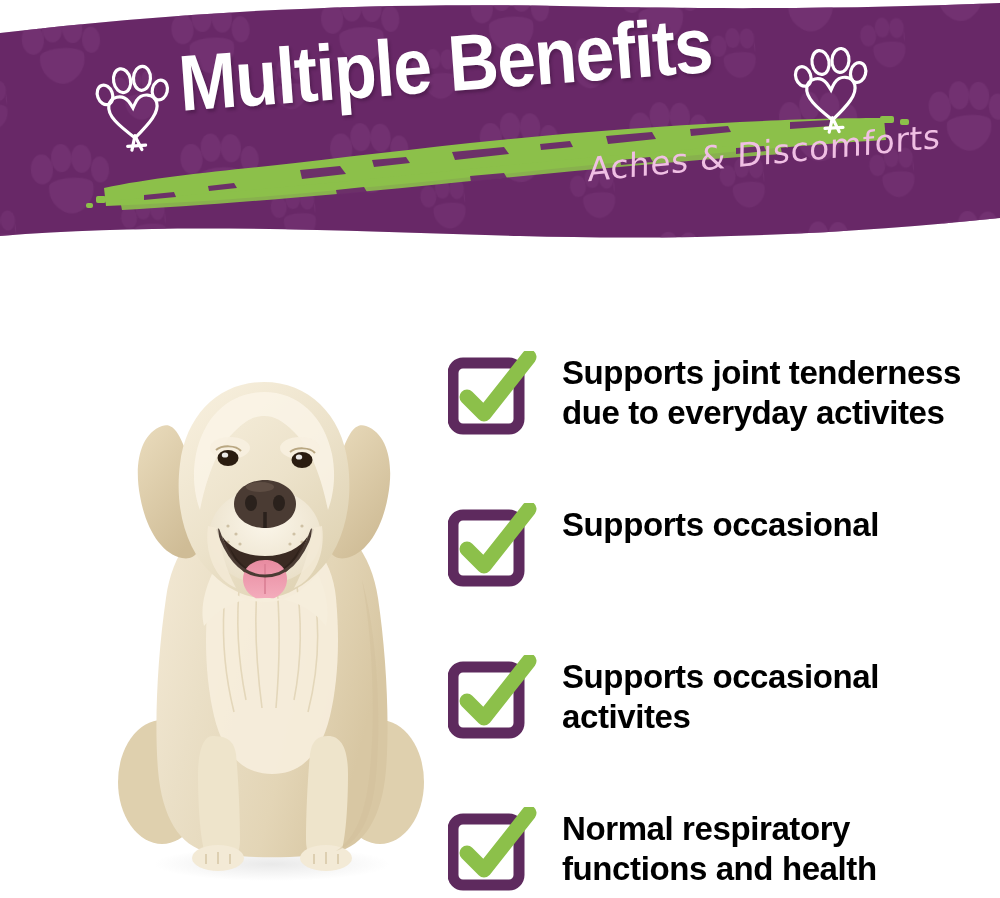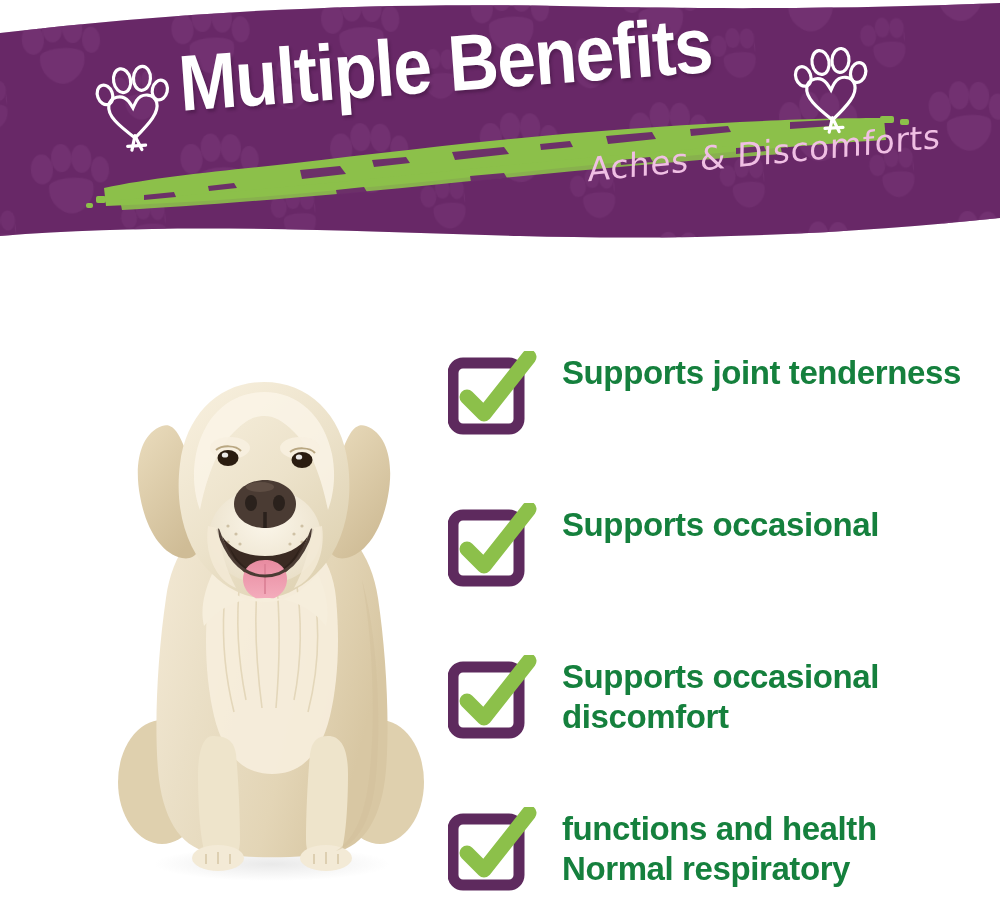--- a/index.html
+++ b/index.html
@@ -102,21 +102,21 @@
     left: 0;
     top: 6px;
     width: 90px;
     height: 86px;
   }
   .benefit-text {
     position: absolute;
     left: 114px;
     top: 8px;
     width: 430px;
-    color: #15803d;
+    color: #000000;
     font-family: "Liberation Sans", sans-serif;
     font-weight: bold;
     font-size: 33px;
     line-height: 40px;
     letter-spacing: -0.4px;
   }
 </style>
 </head>
 <body>
 
@@ -426,48 +426,49 @@
 
 <div id="benefits">
 
   <div class="benefit-row">
     <svg class="checkbox-icon" viewBox="0 0 90 86">
       <rect x="5" y="12" width="66" height="66" rx="10" ry="10" fill="none" stroke="#5e2a5e" stroke-width="11"></rect>
       <path d="M19,46 L36,63 L81,6" fill="none" stroke="#8cc04a" stroke-width="15" stroke-linecap="round" stroke-linejoin="round"></path>
     </svg>
     <div class="benefit-text">
       <div>Supports joint tenderness</div>
+      <div>due to everyday activites</div>
     </div>
   </div>
 
   <div class="benefit-row">
     <svg class="checkbox-icon" viewBox="0 0 90 86">
       <rect x="5" y="12" width="66" height="66" rx="10" ry="10" fill="none" stroke="#5e2a5e" stroke-width="11"></rect>
       <path d="M19,46 L36,63 L81,6" fill="none" stroke="#8cc04a" stroke-width="15" stroke-linecap="round" stroke-linejoin="round"></path>
     </svg>
     <div class="benefit-text">
       <div>Supports occasional</div>
     </div>
   </div>
 
   <div class="benefit-row">
     <svg class="checkbox-icon" viewBox="0 0 90 86">
       <rect x="5" y="12" width="66" height="66" rx="10" ry="10" fill="none" stroke="#5e2a5e" stroke-width="11"></rect>
       <path d="M19,46 L36,63 L81,6" fill="none" stroke="#8cc04a" stroke-width="15" stroke-linecap="round" stroke-linejoin="round"></path>
     </svg>
     <div class="benefit-text">
       <div>Supports occasional</div>
-      <div>discomfort</div>
+      <div>activites</div>
     </div>
   </div>
 
   <div class="benefit-row">
     <svg class="checkbox-icon" viewBox="0 0 90 86">
       <rect x="5" y="12" width="66" height="66" rx="10" ry="10" fill="none" stroke="#5e2a5e" stroke-width="11"></rect>
       <path d="M19,46 L36,63 L81,6" fill="none" stroke="#8cc04a" stroke-width="15" stroke-linecap="round" stroke-linejoin="round"></path>
     </svg>
     <div class="benefit-text">
+      <div>Normal respiratory</div>
       <div>functions and health</div>
-      <div>Normal respiratory</div>
     </div>
   </div>
 
 </div>
 
 </body></html>

